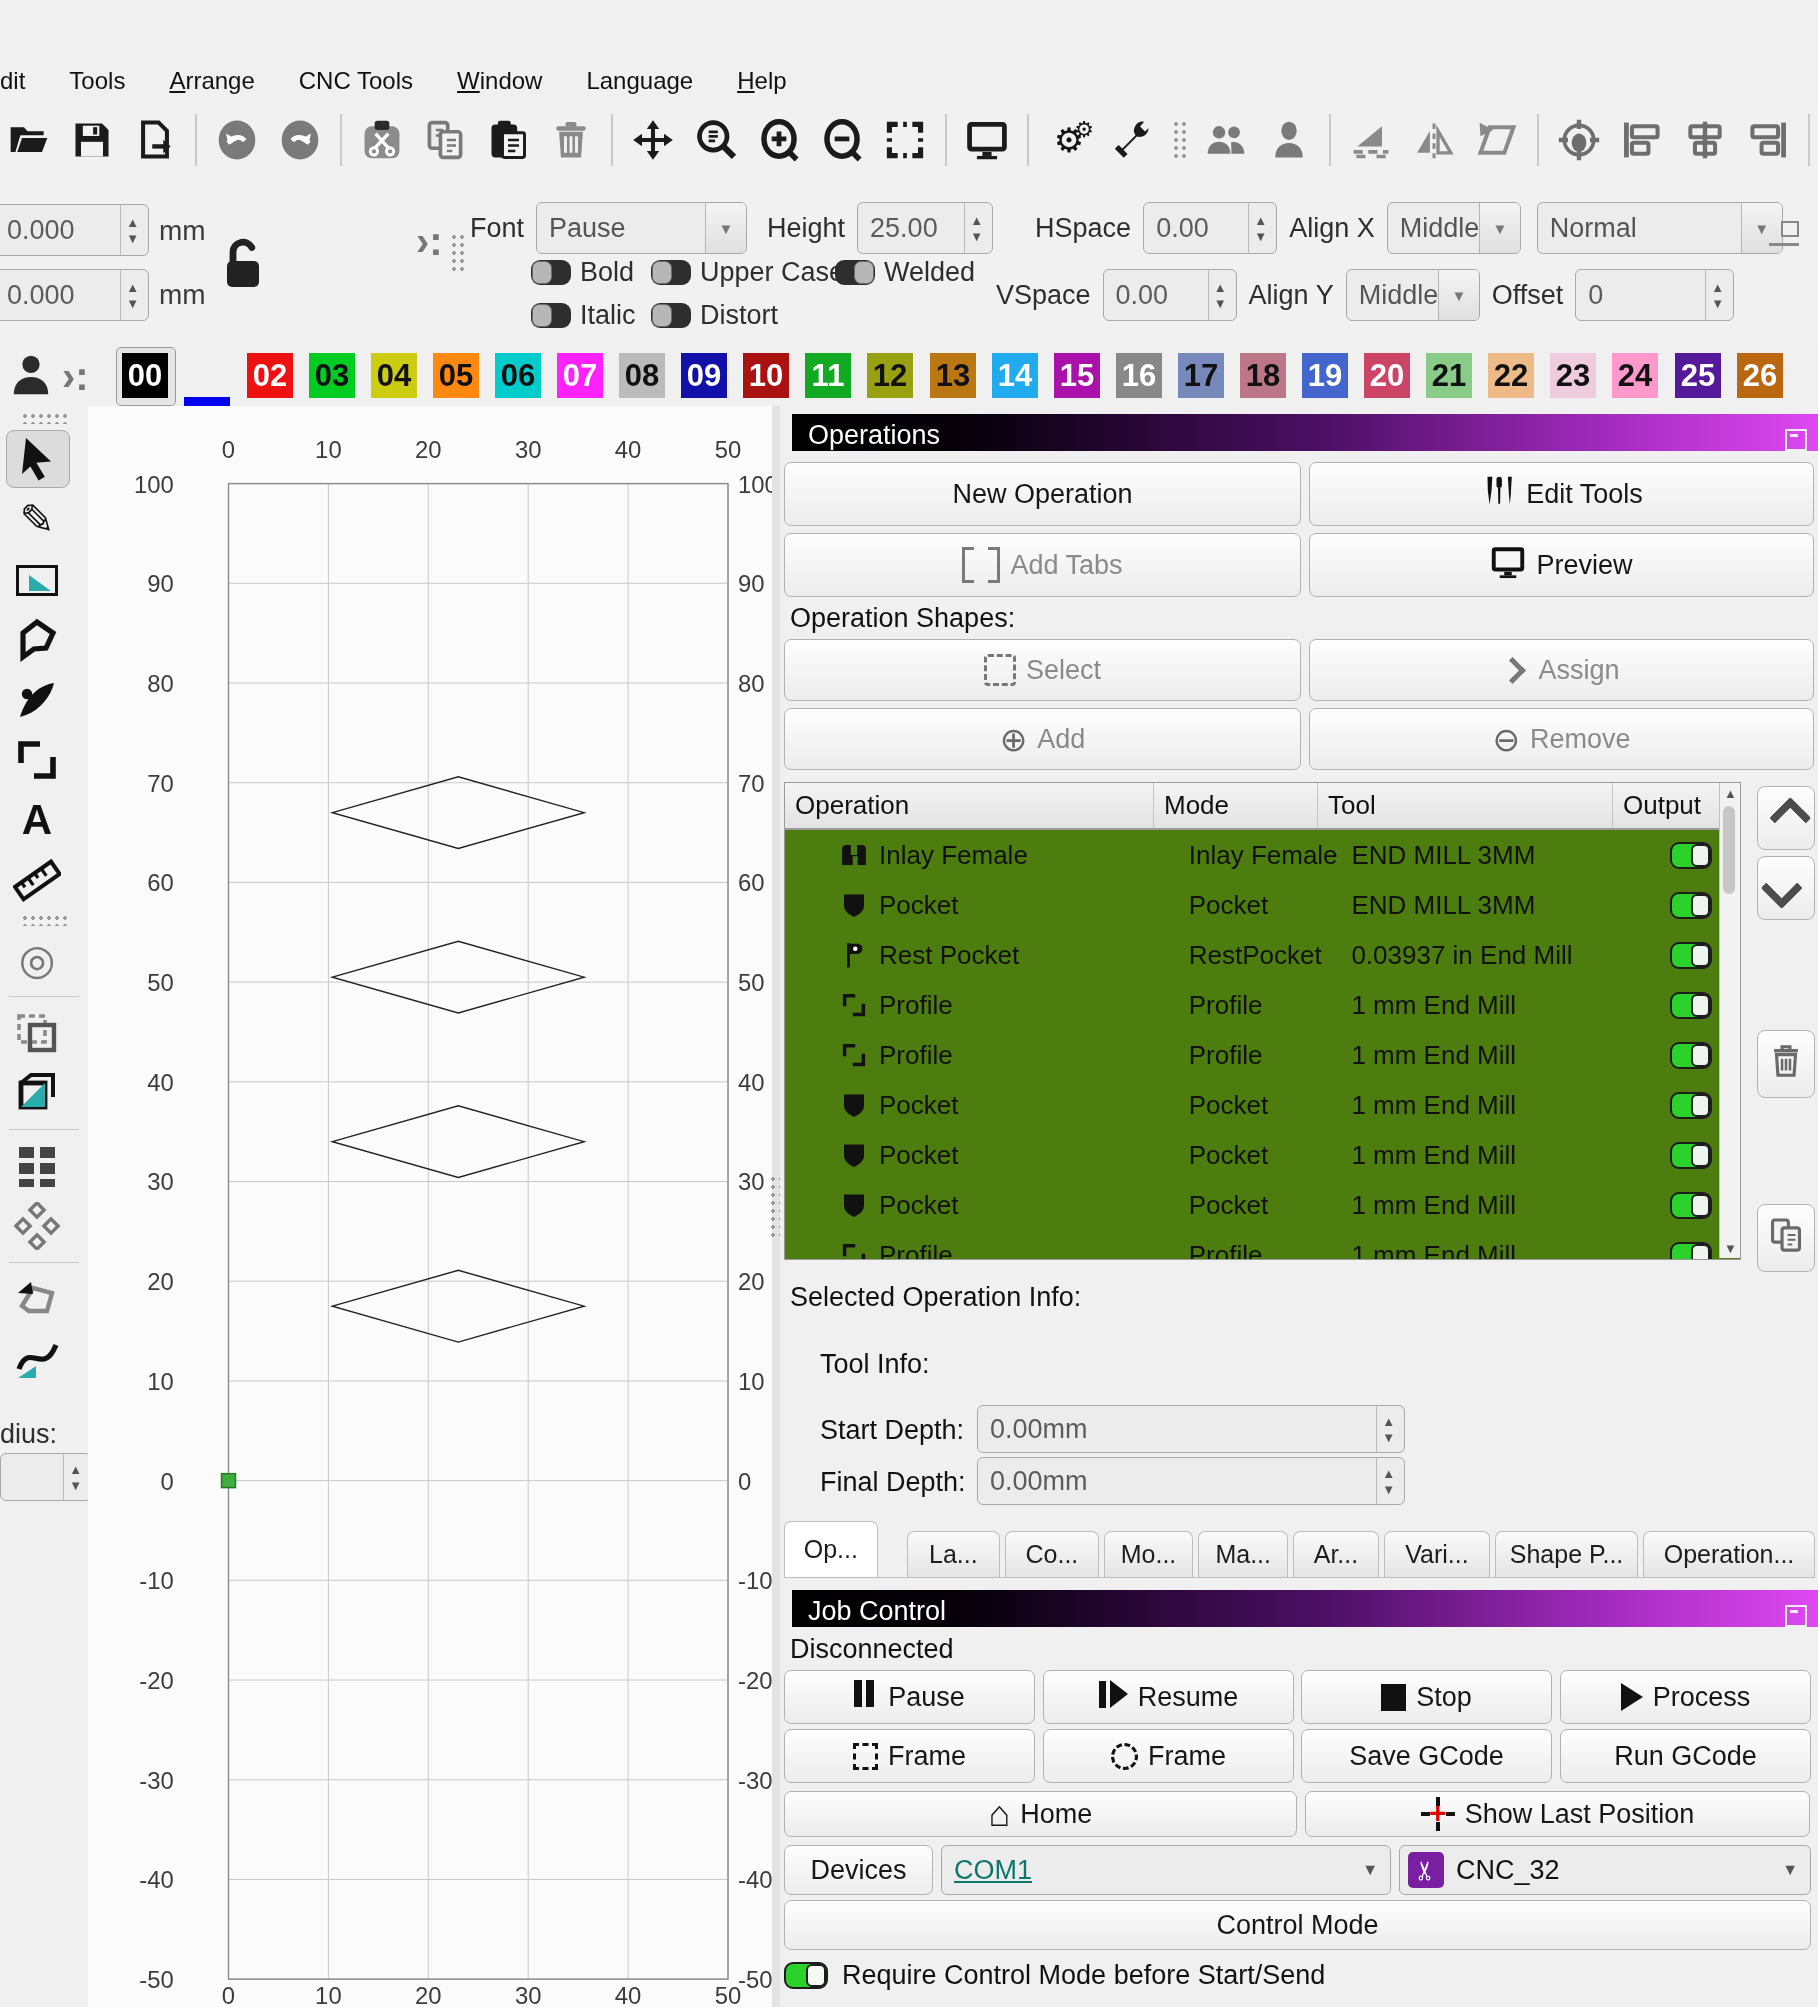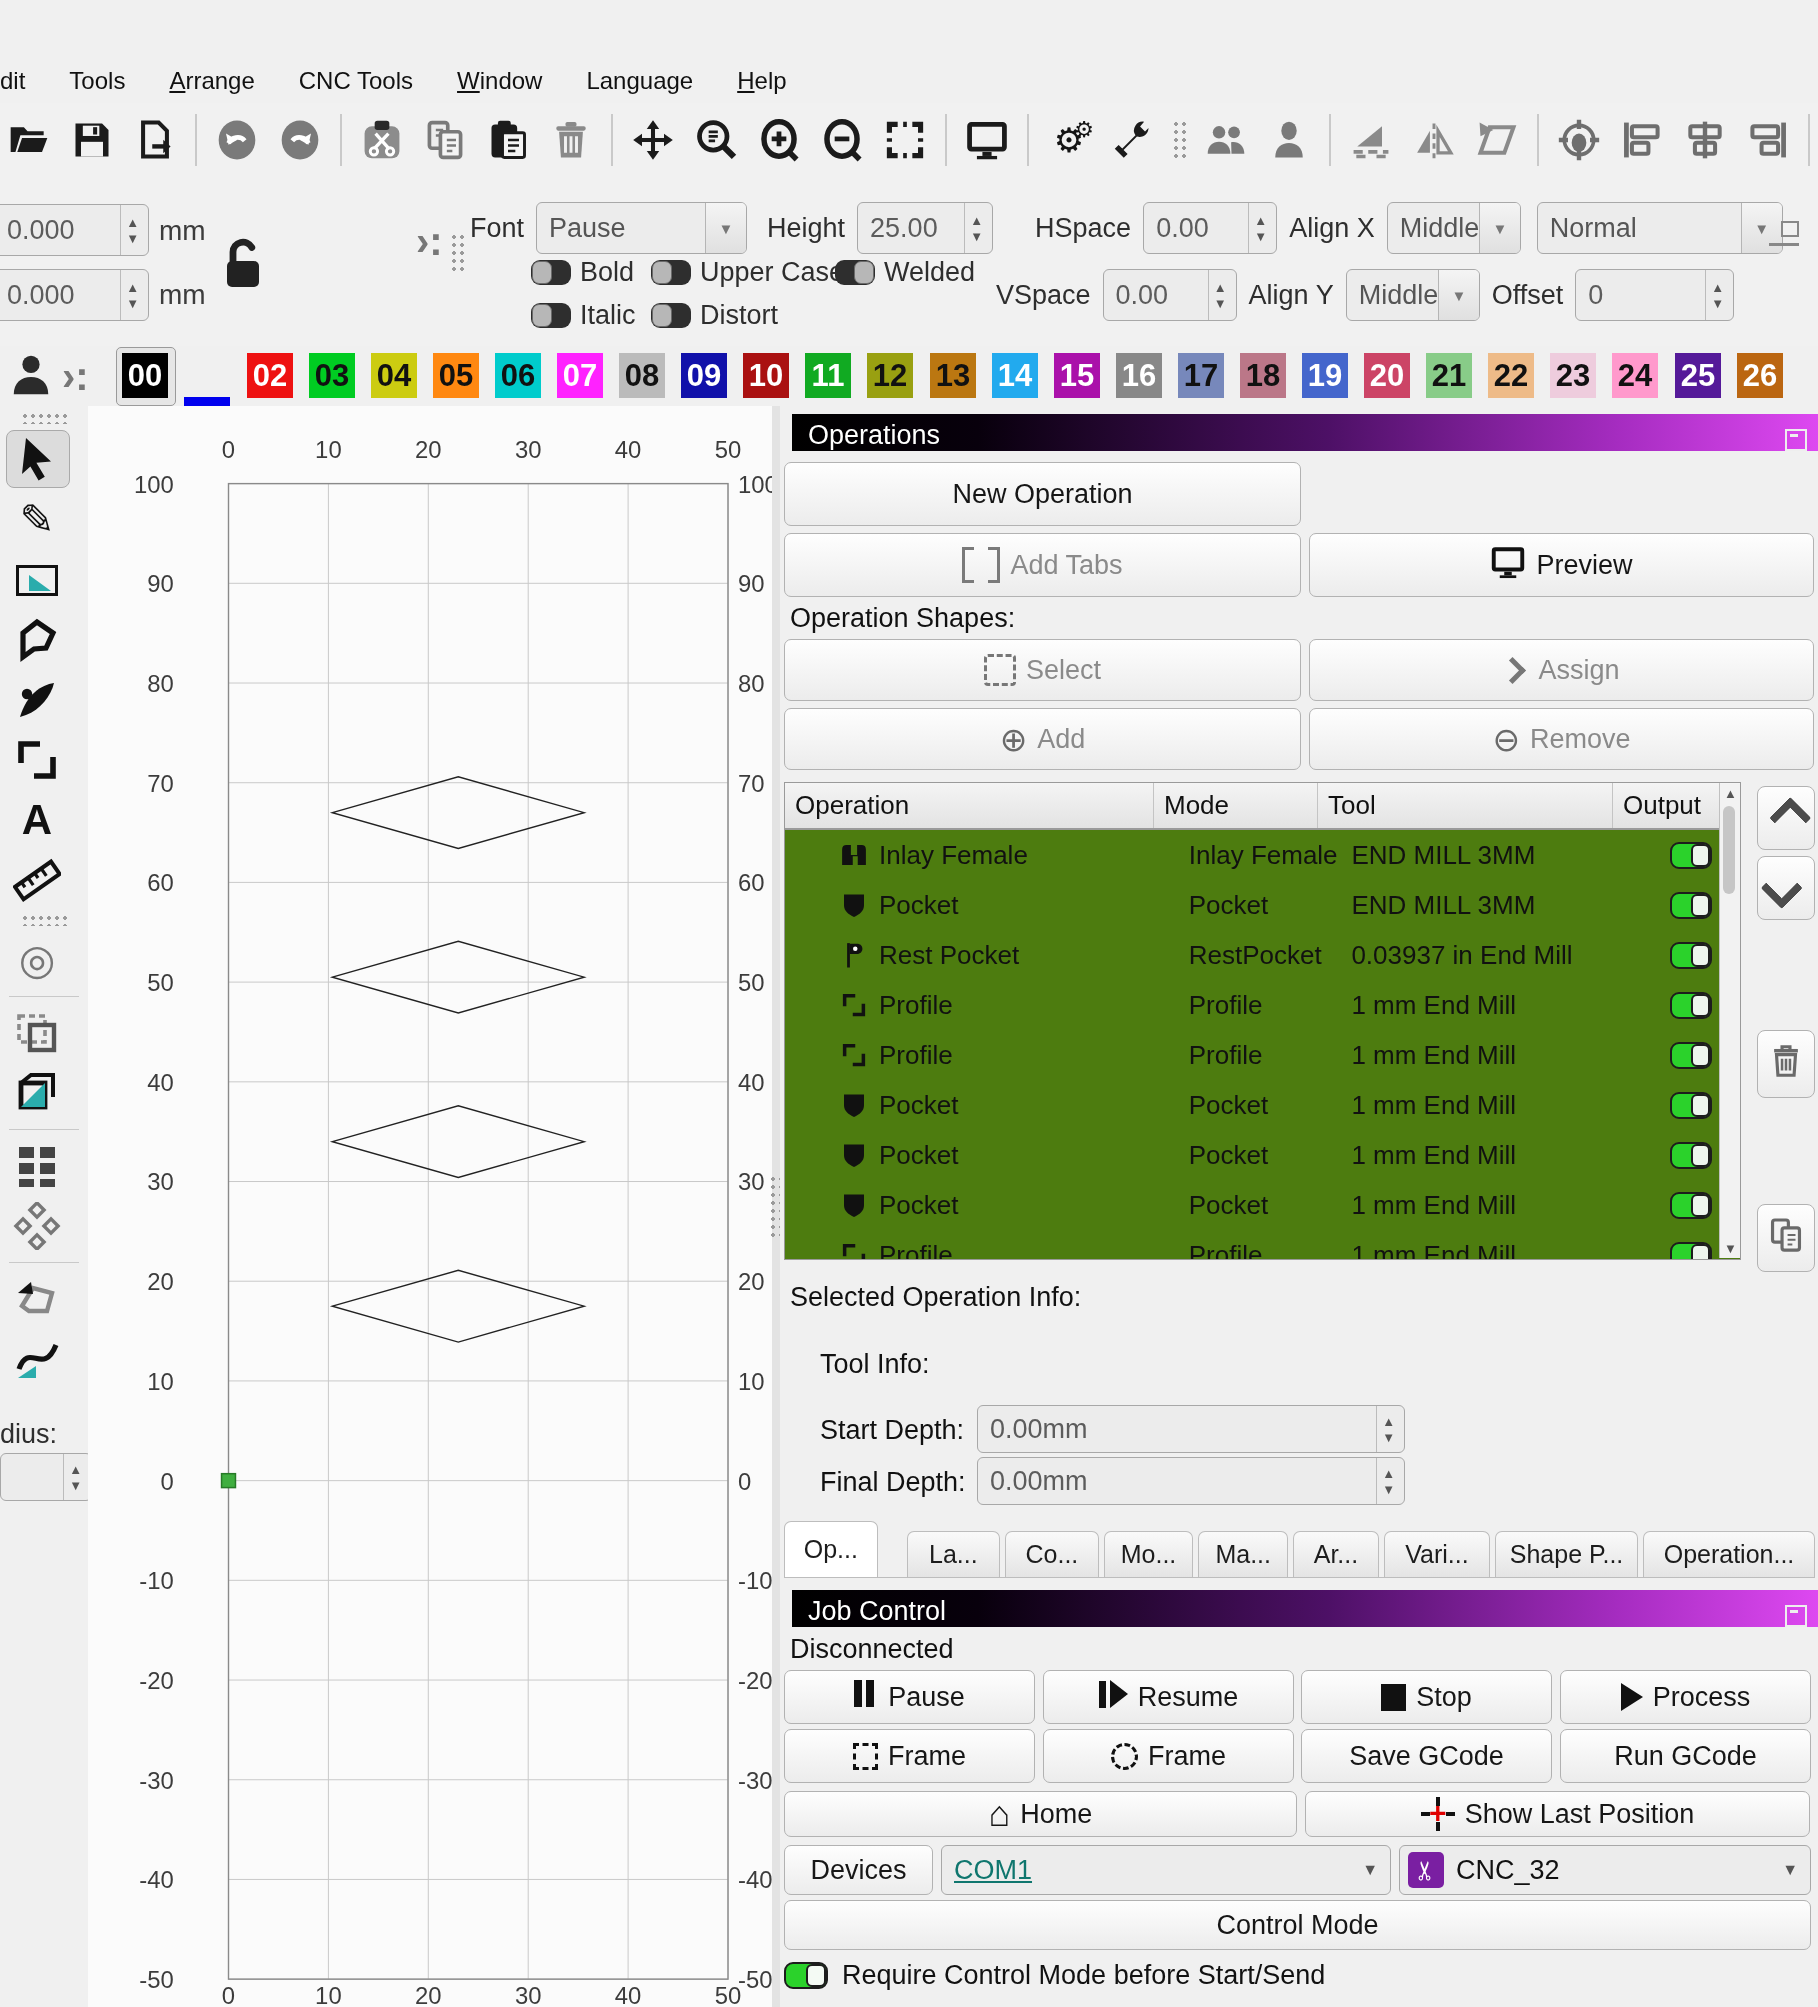--- a/index.html
+++ b/index.html
@@ -686,20 +686,29 @@
       </div>
 
     <div class="rpanel">
       <div class="rp hdr" style="left:4px;top:8px;width:1031px;height:37px;">
         <span>Operations</span>
         <span class="hic"></span>
       </div>
       <div class="rp btn" style="left:4px;top:56px;width:517px;height:64px;">
         <span>New Operation</span>
       </div>
+      <div class="rp btn" style="left:529px;top:56px;width:505px;height:64px;">
+        <span><svg viewBox="0 0 24 24">
+              <path d="M5 2.5h3.2l-.5 9L6.4 21l-1.2-9.5z" fill="#111"></path>
+              <rect x="11" y="2.5" width="3.6" height="7.5" rx="1.8" fill="#111"></rect>
+              <path d="M12 10h1.6l-.2 10.5h-1.2z" fill="#111"></path>
+              <path d="M18.6 2.5h2.6l-.7 12-.6 6.5-.6-6.5z" fill="#111"></path>
+            </svg></span>
+        <span>Edit Tools</span>
+      </div>
       <div class="rp btn dis" style="left:4px;top:127px;width:517px;height:64px;">
         <span class="brk">
             <i class="l"></i>
             <i class="r"></i>
           </span>
         <span>Add Tabs</span>
       </div>
       <div class="rp btn" style="left:529px;top:127px;width:505px;height:64px;">
         <span><svg viewBox="0 0 24 24">
               <rect x="2.5" y="3.5" width="19" height="13.5" rx="1" fill="none" stroke="#111" stroke-width="2.6"></rect>

